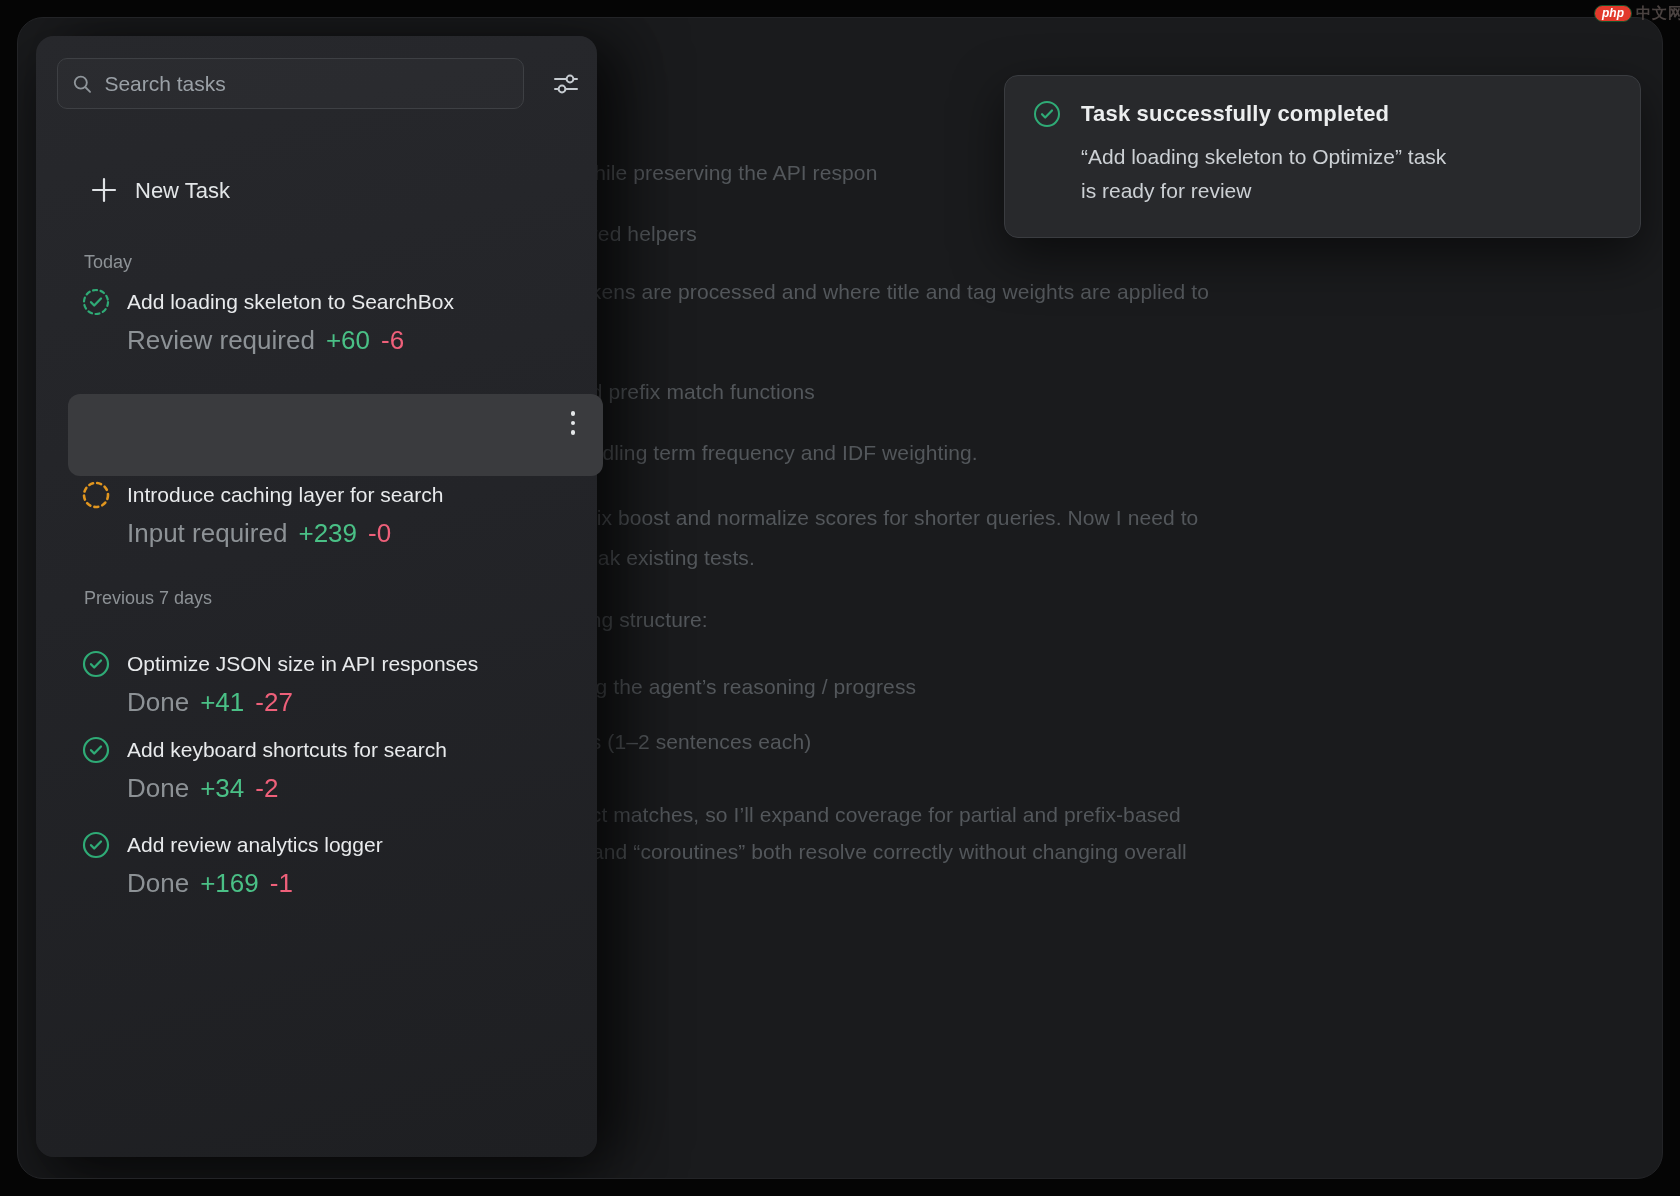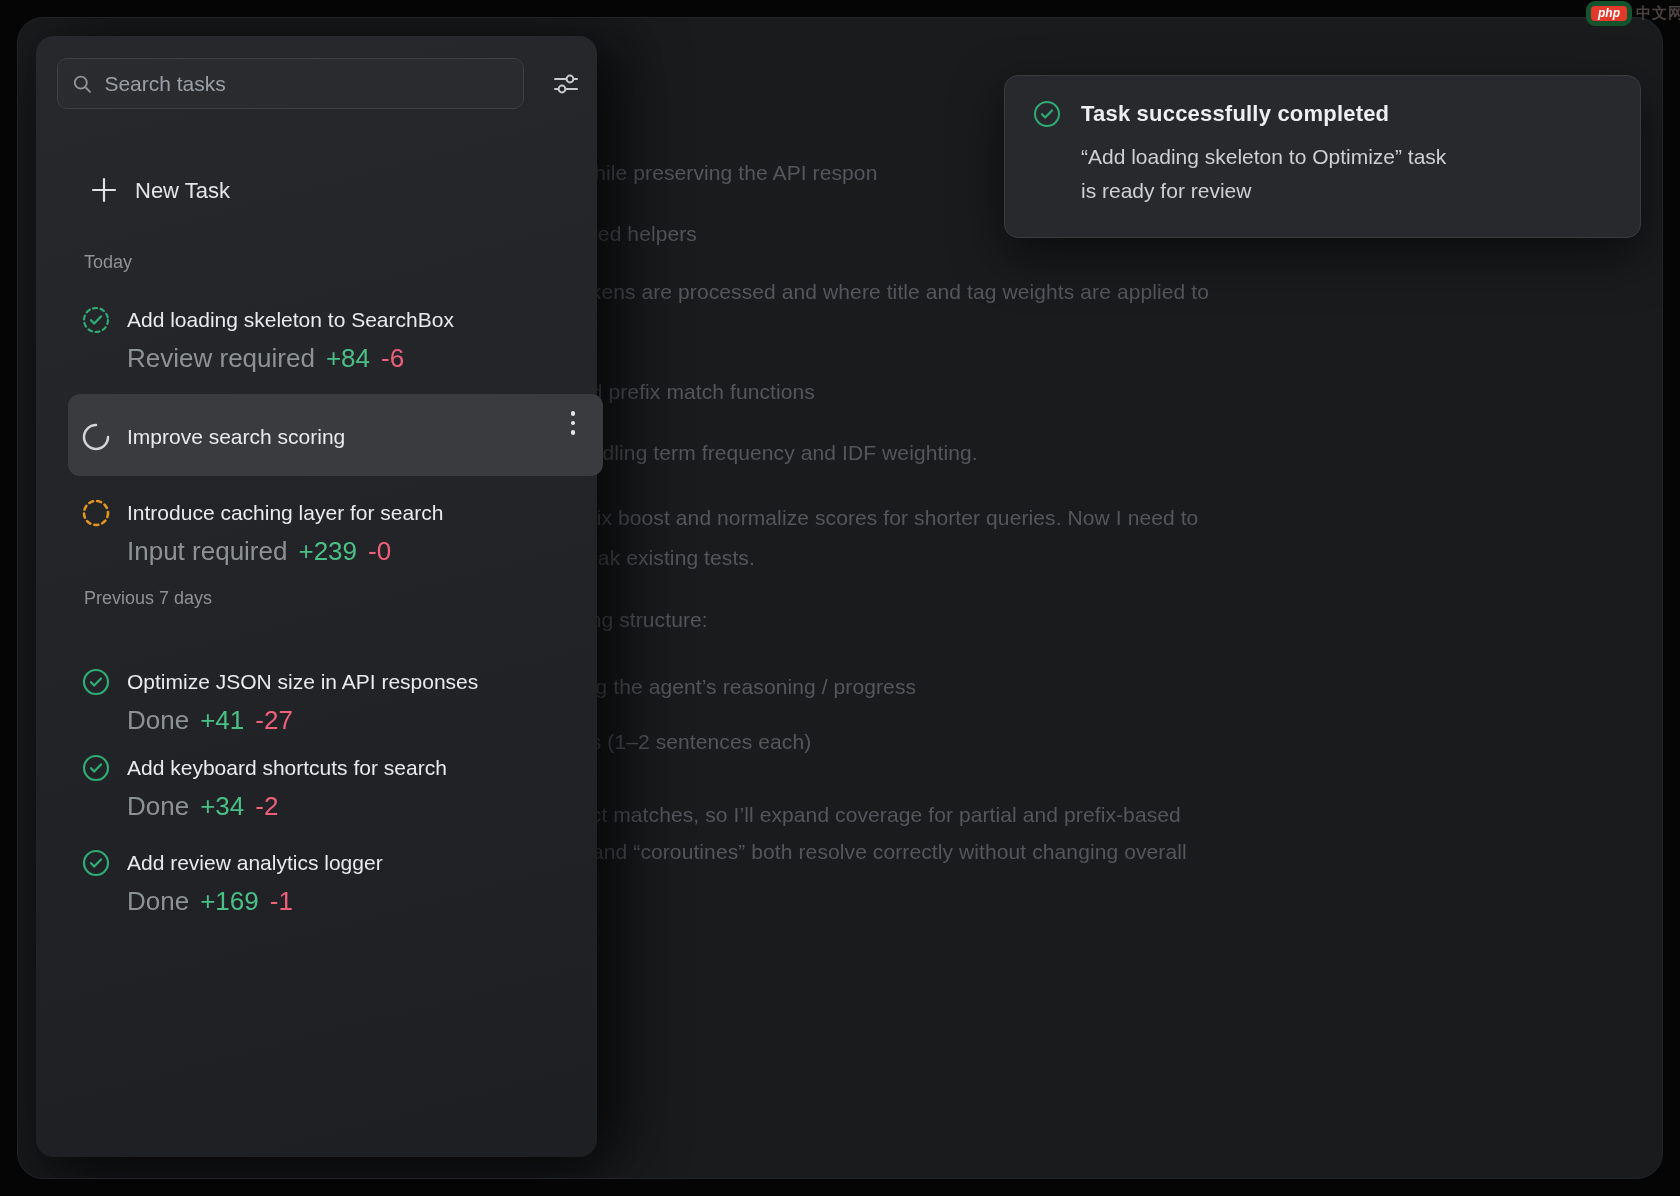--- a/index.html
+++ b/index.html
@@ -5,21 +5,21 @@
   * { margin:0; padding:0; box-sizing:border-box; }
   html,body { width:1680px; height:1196px; background:#000; overflow:hidden;
               font-family:"Liberation Sans", sans-serif; }
   #stage { position:relative; width:1680px; height:1196px; background:#050505; }
 
   
   .watermark { position:absolute; top:2px; right:-4px; height:22px; display:flex;
                align-items:center; gap:4px; z-index:20; }
   .wm-pill { background:#e2392b; color:#fff; font-style:italic; font-weight:bold;
              font-size:12px; padding:1px 7px 2px; border-radius:9px;
-             border:5px solid #14532d; line-height:1; }
+             border:1px solid #14532d; line-height:1; }
   .wm-suffix { color:#4a4240; font-size:15px; font-weight:bold; letter-spacing:1px; }
 
   
   .window { position:absolute; left:17px; top:17px; width:1646px; height:1162px;
             background:#1a1b1d; border-radius:26px; border:1px solid #232427;
             overflow:hidden; }
 
   
   .bg-line { position:absolute; left:561px; color:#53575b; font-size:21px;
              white-space:nowrap; z-index:1; letter-spacing:.1px; }
@@ -41,21 +41,21 @@
   .filter-btn { position:absolute; right:0; top:13px; width:26px; height:26px;
                 cursor:pointer; background:none; border:none; }
 
   .newtask { position:absolute; left:54px; top:140px; display:flex; align-items:flex-end;
              gap:17px; cursor:pointer; }
   .newtask .nt-label { color:#e3e6e8; font-size:22px; }
 
   .section-label { position:absolute; left:48px; color:#8d9296; font-size:18px; }
 
   .task-row { position:absolute; left:46px; width:500px; cursor:pointer; }
-  .t-line { display:flex; align-items:center; gap:17px;margin-top:18px; }
+  .t-line { display:flex; align-items:center; gap:17px; }
   .t-title { color:#e8eaec; font-size:21px; white-space:nowrap; }
   .t-status { margin-left:45px; margin-top:9px; font-size:26px; color:#8d9296;
               display:flex; gap:11px; white-space:nowrap; }
   .add { color:#4ac086; }
   .del { color:#ef607a; }
 
   .task-selected { position:absolute; left:32px; top:358px; width:535px; height:82px;
                    background:#3a3b3e; border-radius:12px; cursor:pointer; padding:11px 0 0 14px; }
   .kebab { position:absolute; right:20px; top:13px; width:20px; height:40px;
            background:none; border:none; cursor:pointer; display:flex; flex-direction:column;
@@ -133,32 +133,26 @@
       <div class="task-row" style="top:252px">
         <div class="t-line">
           <svg class="icon28" viewBox="0 0 28 28">
             <circle cx="14" cy="14" r="12" fill="none" stroke="#2fab76" stroke-width="2.2" stroke-dasharray="4 3.6" stroke-linecap="round"></circle>
             <path d="M9 14.2 l3.2 3.3 L19 10.5" fill="none" stroke="#2fab76" stroke-width="2.3" stroke-linecap="round" stroke-linejoin="round"></path>
           </svg>
           <span class="t-title">Add loading skeleton to SearchBox</span>
         </div>
         <div class="t-status">
           <span>Review required</span>
-          <span class="add">+84</span>
+          <span class="add">+60</span>
           <span class="del">-6</span>
         </div>
       </div>
 
       <div class="task-selected">
-        <div class="t-line">
-          <svg class="icon28" viewBox="0 0 28 28">
-            <path d="M 14 2 A 12 12 0 1 0 26 14" fill="none" stroke="#d3d6d9" stroke-width="2.5" stroke-linecap="round"></path>
-          </svg>
-          <span class="t-title">Improve search scoring</span>
-        </div>
         <button class="kebab">
           <i></i>
           <i></i>
           <i></i>
         </button>
       </div>
 
       <div class="task-row" style="top:445px">
         <div class="t-line">
           <svg class="icon28" viewBox="0 0 28 28">

